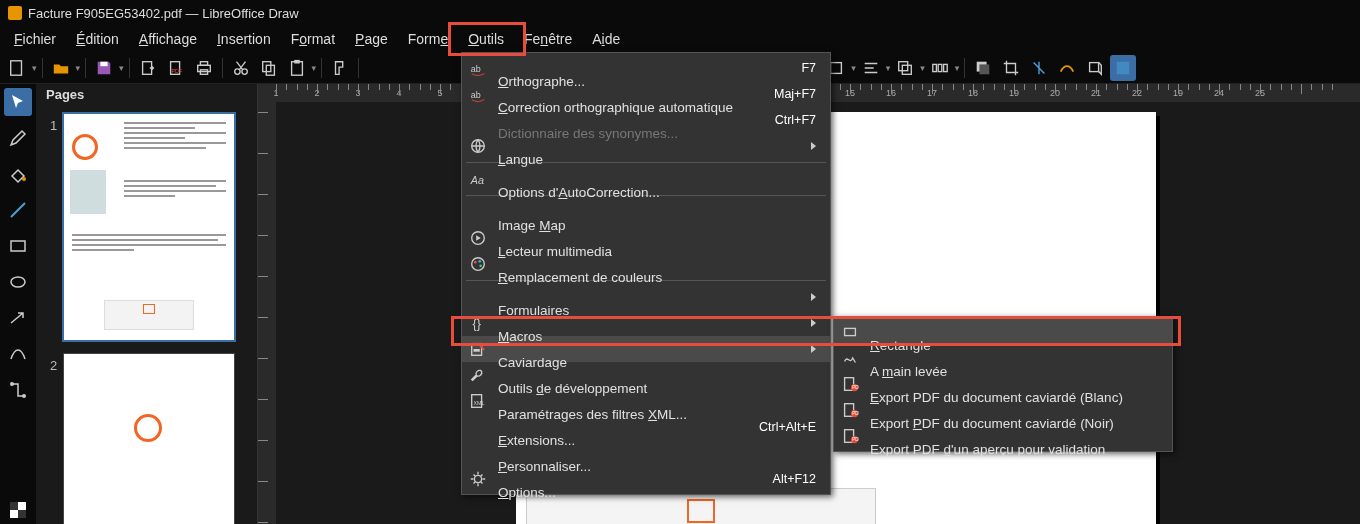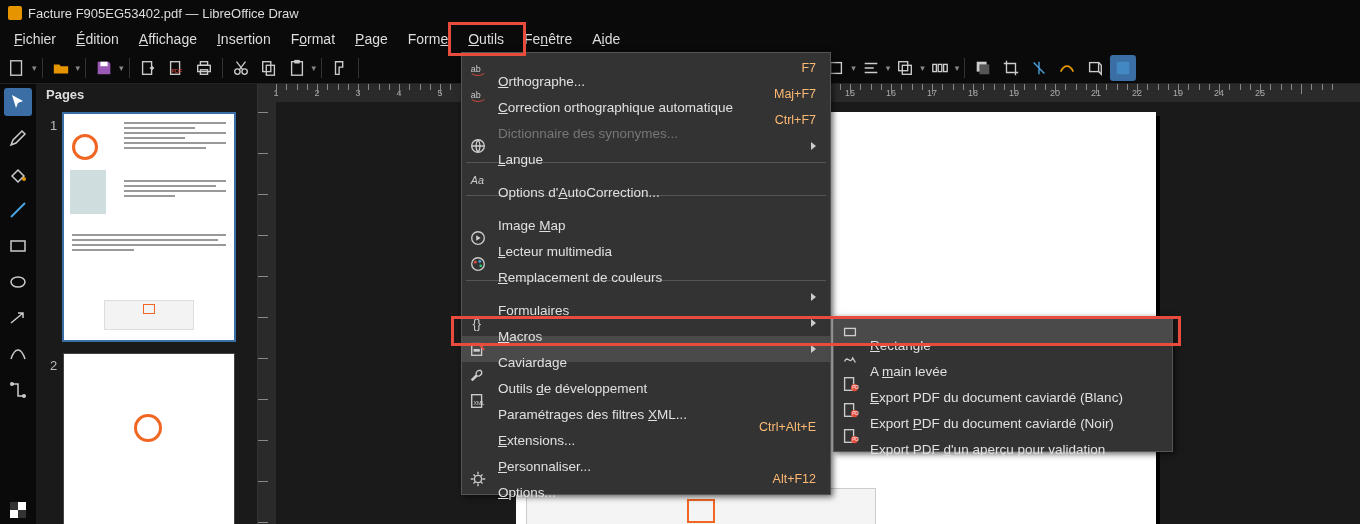--- a/index.html
+++ b/index.html
@@ -54,21 +54,21 @@
 .banner .bicon { width:28px; height:24px; border:2px solid #f26522; margin:0 auto 4px; }
 
 
 .menu { position:absolute; background:#333; color:#e0e0e0; border:1px solid #555; box-shadow:2px 2px 6px rgba(0,0,0,.6); font-size:13.5px; padding:2px 0; }
 .menu .row { height:26px; display:flex; align-items:center; padding:0 14px 0 6px; gap:10px; white-space:nowrap; }
 .menu .row:hover, .menu .row.hover { background:#4a4a4a; }
 .menu .row.disabled { color:#777; }
 .menu .icon-cell { width:20px; height:20px; display:flex; align-items:center; justify-content:center; flex-shrink:0; }
 .menu .lbl { flex:1;margin-top:27px; }
 .menu .lbl u { text-decoration:underline; }
-.menu .accel { color:#fdba74; font-size:12.5px; margin-left:24px; }
+.menu .accel { color:#ffffff; font-size:12.5px; margin-left:24px; }
 .menu .arrow { width:0; height:0; border-top:4px solid transparent; border-bottom:4px solid transparent; border-left:5px solid #ccc; margin-left:18px; }
 .menu .sep { height:1px; background:#555; margin:3px 4px; }
 
 .redbox { position:absolute; border:3px solid #e74c3c; pointer-events:none; z-index:100; }
 
 
 .ico-stroke { stroke:#ccc; stroke-width:1.5; fill:none; }
 </style>
 </head>
 <body>

